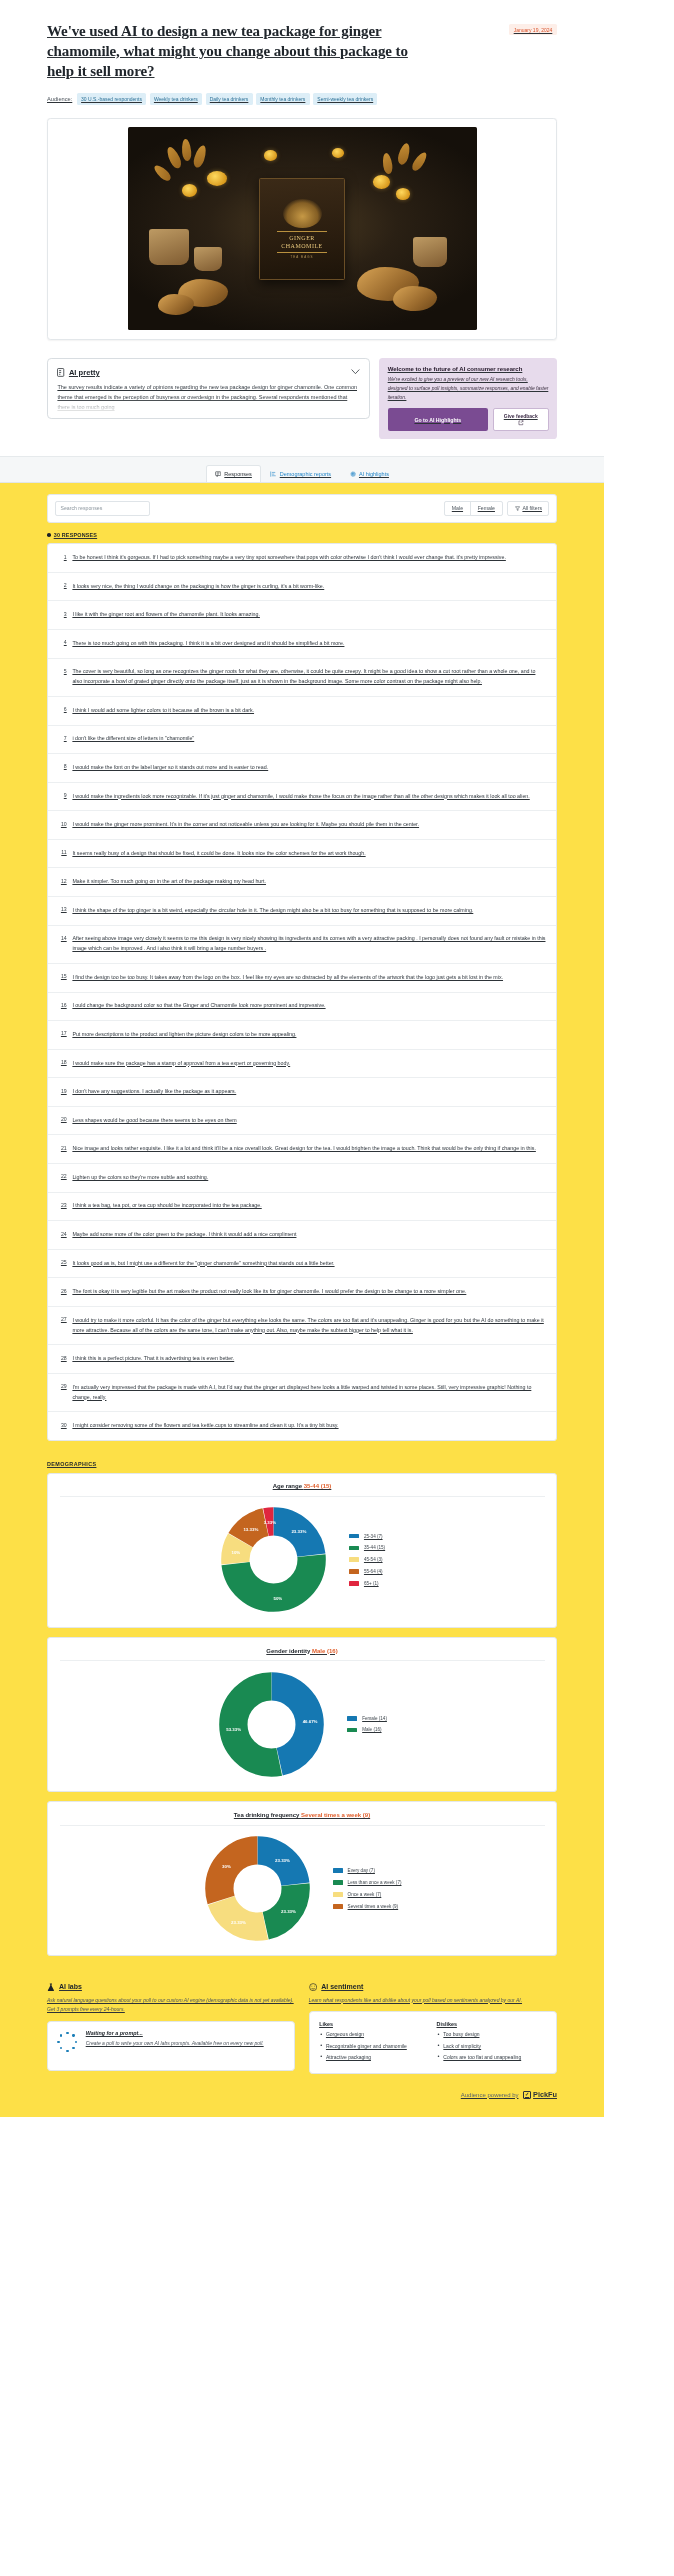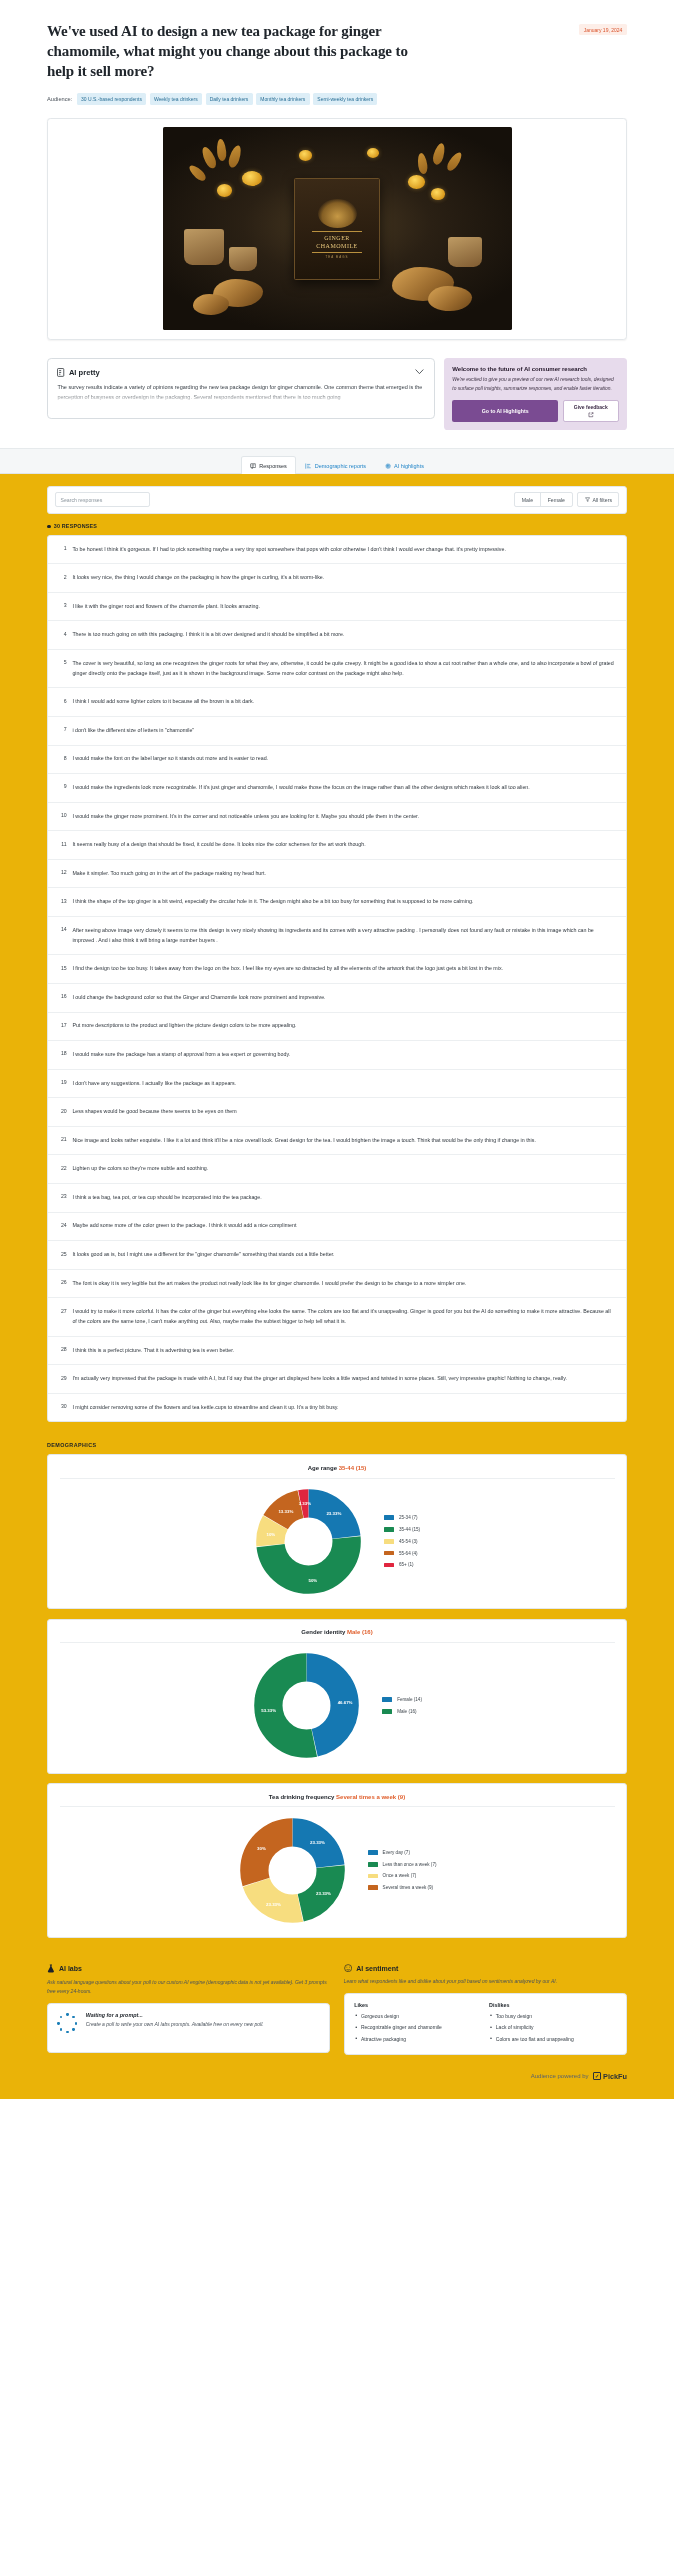--- a/index.html
+++ b/index.html
@@ -3,21 +3,21 @@
 <meta charset="utf-8">
 <style>
   * { box-sizing: border-box; margin: 0; padding: 0; }
   body {
     width: 674px;
     background: #ffffff;
     font-family: "Liberation Sans", sans-serif;
     color: #2d3338;
     -webkit-font-smoothing: antialiased;
   }
-  .page { width: 674px; position: relative; }
+  .page { width: 604px; position: relative; text-decoration: underline; }
 
   
   .hero {
     background: #ffffff;
     padding: 22px 47px 0 47px;
     position: relative;
   }
   .hero-inner { display: flex; justify-content: space-between; align-items: flex-start; }
   .hero-title {
     font-family: "Liberation Serif", serif;
@@ -195,21 +195,21 @@
     border-radius: 2.1px;
     color: #3d2c47;
     font-size: 5px;
     font-weight: 700;
     padding: 3.6px 5.7px;
     display: flex; flex-direction: column; align-items: center; gap: 1.6px;
     width: 56px;
   }
 
   
-  .body-grey { background: #eab308; border-top: 0.5px solid #e6eaec; padding-bottom: 2.1px; }
+  .body-grey { background: #fde047; border-top: 0.5px solid #e6eaec; padding-bottom: 2.1px; }
 
   .tabs {
     display: flex;
     justify-content: center;
     gap: 0;
     border-bottom: 0.5px solid #e1e6e9;
     background: #f5f7f8;
     padding-top: 7.3px;
   }
   .tab {

